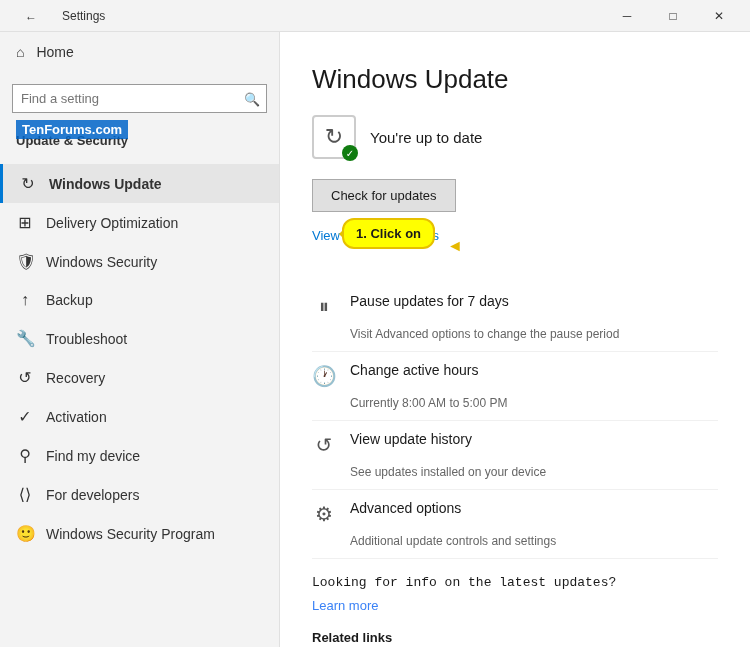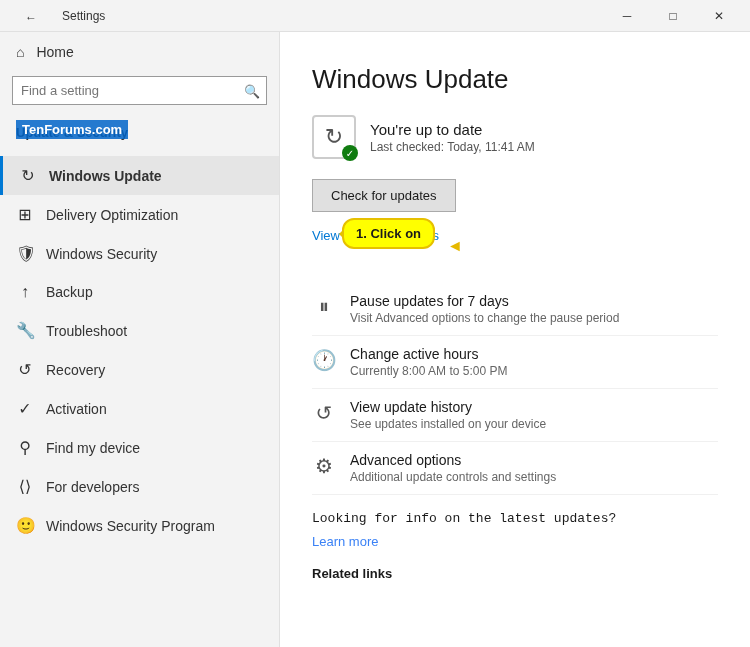--- a/index.html
+++ b/index.html
@@ -48,21 +48,21 @@
 
     .sidebar-home {
       display: flex; align-items: center; gap: 12px;
       padding: 12px 16px;
       cursor: pointer;
       font-size: 14px;
       color: #333;
     }
 
     .search-box {
-      margin: 4px 12px 12px;
+      margin: 12px 12px 12px;
       position: relative;
     }
     .search-box input {
       width: 100%;
       padding: 6px 30px 6px 8px;
       border: 1px solid #999;
       background: white;
       font-size: 13px;
       outline: none;
     }
@@ -175,21 +175,21 @@
       border-right-color: #e6c000;
     }
 
     .option-item {
       display: flex; align-items: flex-start; gap: 14px;
       padding: 10px 0;
       border-bottom: 1px solid #f0f0f0;
     }
     .option-icon { font-size: 20px; color: #555; margin-top: 2px; flex-shrink: 0; width: 24px; text-align: center; }
     .option-title { font-size: 14px; color: #1a1a1a; }
-    .option-desc { font-size: 12px; color: #666; margin-top: 2px; }
+    .option-desc { font-size: 12px; color: #666; margin-top: 18px; }
 
     .info-section { margin-top: 16px; }
     .info-heading { font-size: 13px; color: #1a1a1a; margin-bottom: 6px; font-family: Liberation Mono, monospace; }
     .info-link { color: #3b82f6; font-size: 13px; cursor: pointer; }
 
     .related-title { font-size: 13px; color: #1a1a1a; margin-top: 16px; font-weight: 600; }
 
     
     .watermark {
       position: absolute;
@@ -283,21 +283,20 @@
   <div class="content">
     <h1 class="content-title">Windows Update</h1>
 
     <div class="status-row">
       <div class="update-icon-wrap">
         <span style="font-size:22px;color:#555;">↻</span>
         <div class="green-check">✓</div>
       </div>
       <div>
         <div class="status-text">You're up to date</div>
-        <div class="status-subtext">Last checked: Today, 11:41 AM</div>
       </div>
     </div>
 
     <button class="check-btn">Check for updates</button>
 
     <div style="display:flex; align-items:center; margin-bottom:20px; position:relative;">
       <a class="optional-link">View optional updates</a>
       <span style="margin-left:8px; font-size:16px; color:#e6b800;">◄</span>
       <div class="callout">1. Click on</div>
     </div>

